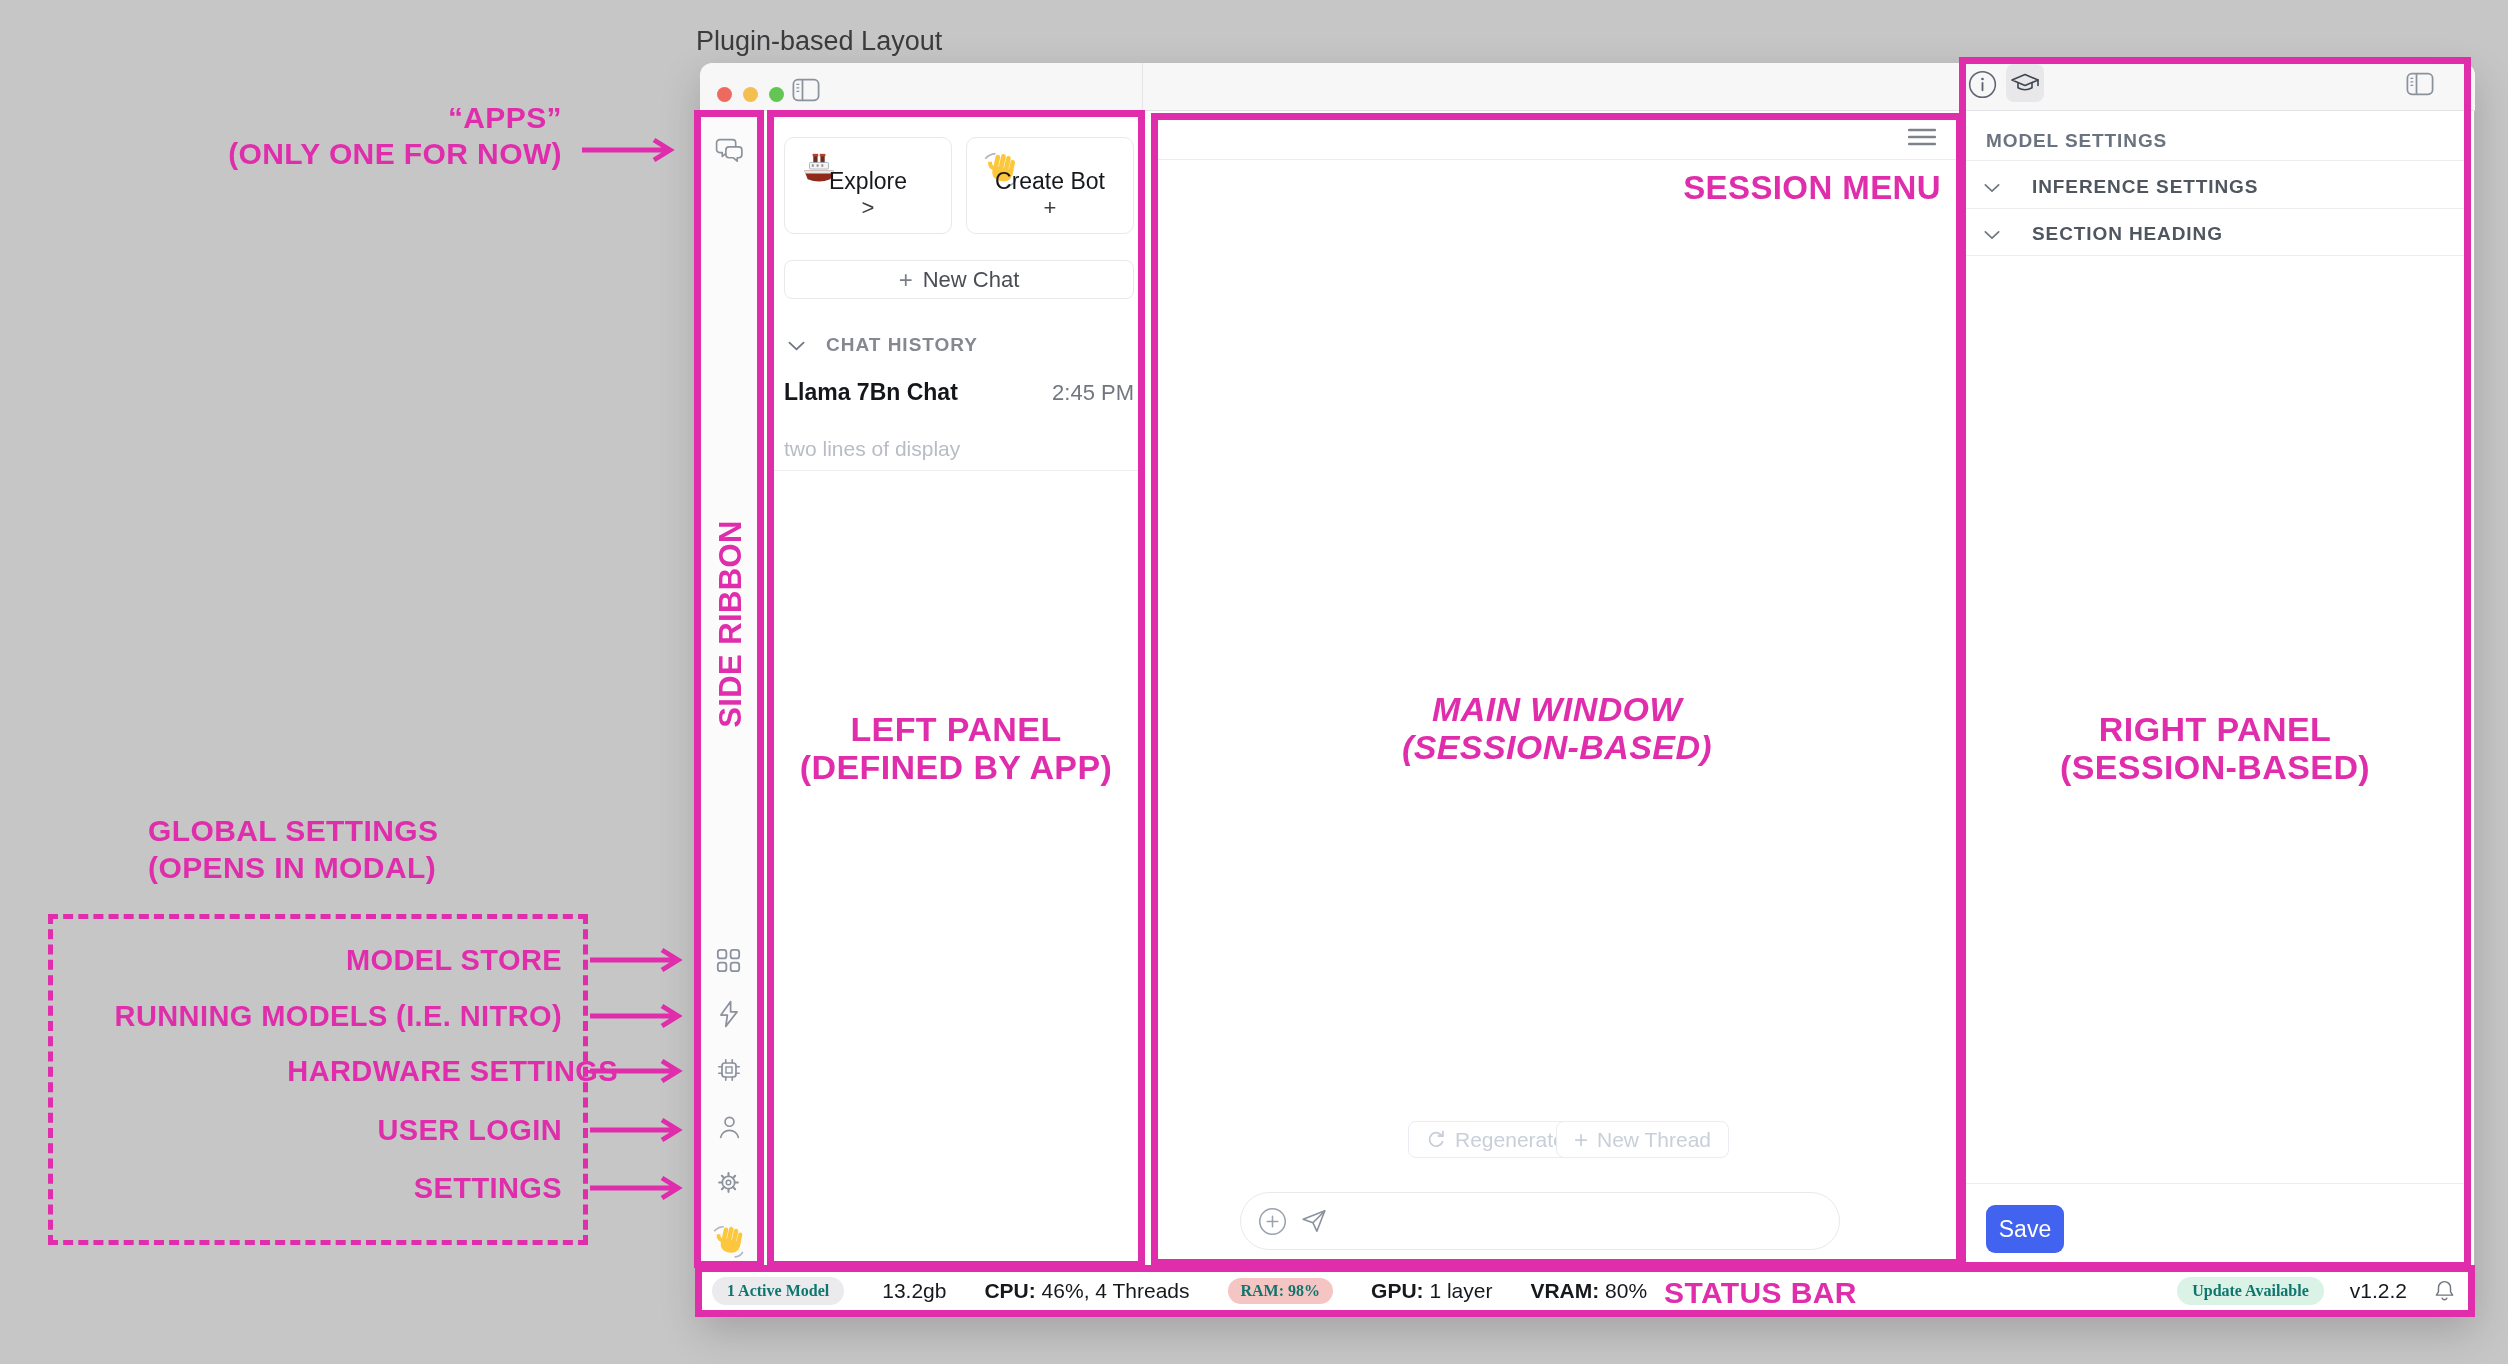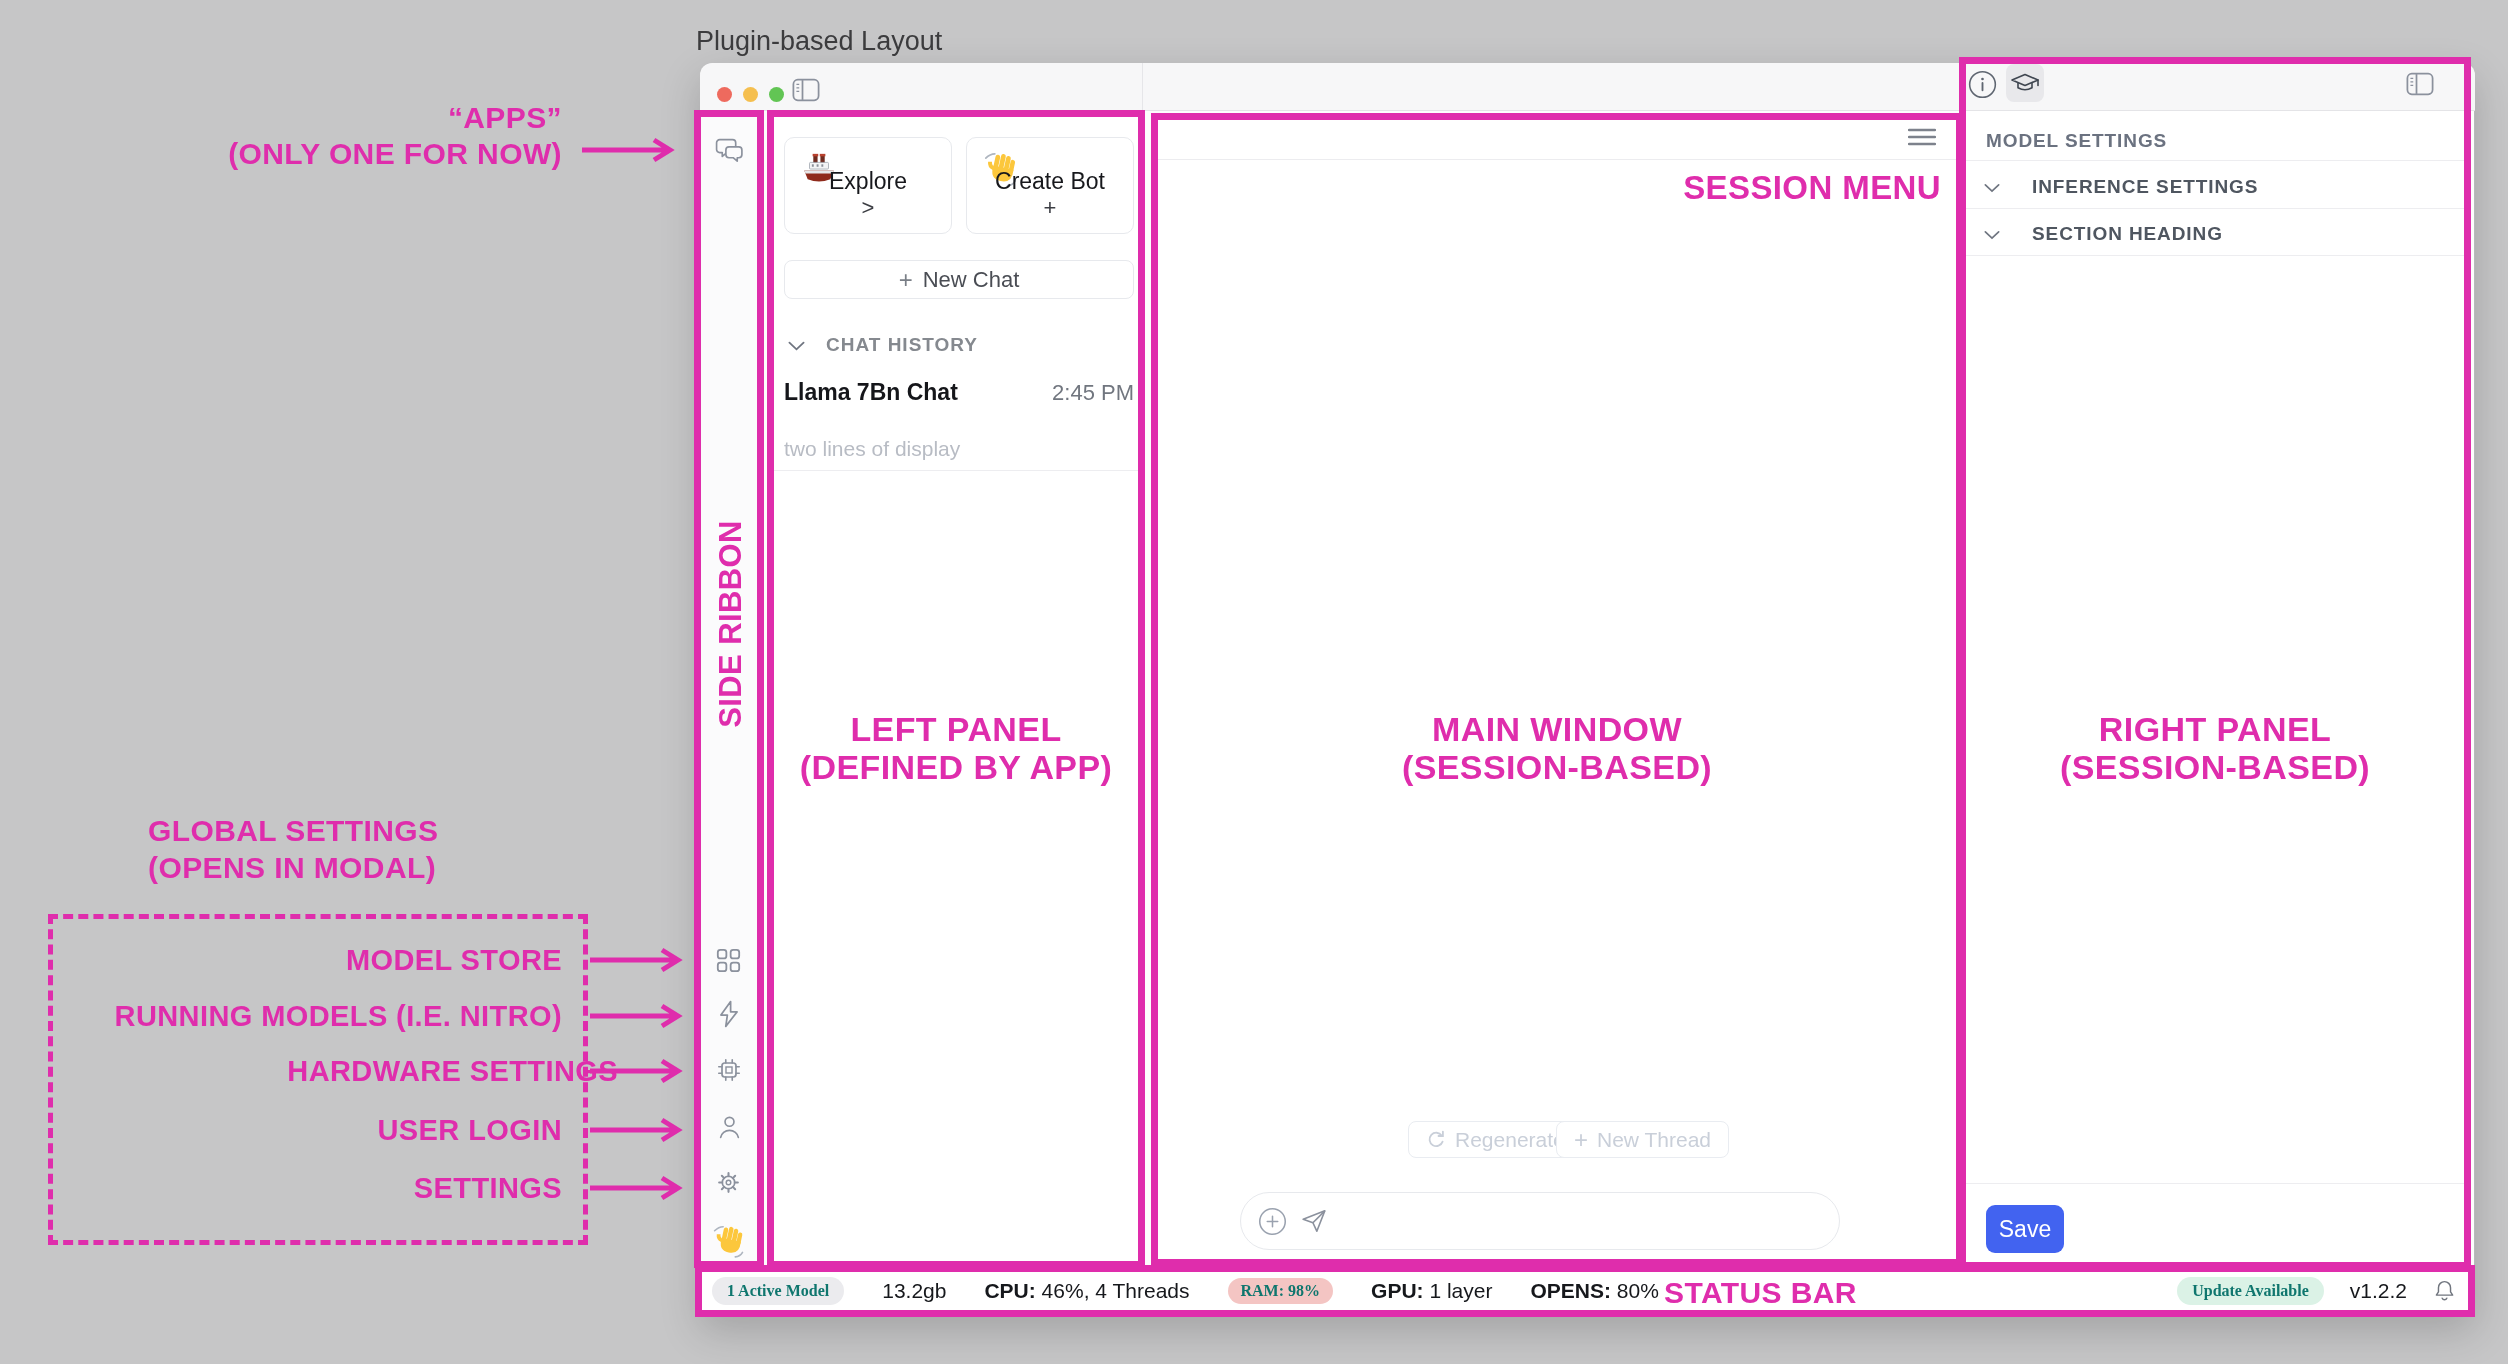--- a/index.html
+++ b/index.html
@@ -329,21 +329,21 @@
 
 <div class="abs thin-line" style="left:1966px;top:1183px;width:498px;"></div>
 <button class="abs save-btn">Save</button>
 
 <div class="abs status-left">
   <span class="pill pill-gray">1 Active Model</span>
   <span class="status-text">13.2gb</span>
   <span class="status-text"><b>CPU:</b><span> 46%, 4 Threads</span></span>
   <span class="pill pill-ram status-text" style="padding:4px 13px;"><b>RAM:</b><span> 98%</span></span>
   <span class="status-text"><b>GPU:</b><span> 1 layer</span></span>
-  <span class="status-text"><b>OPENS:</b><span> 80%</span></span>
+  <span class="status-text"><b>VRAM:</b><span> 80%</span></span>
 </div>
 
 <div class="abs status-right">
   <span class="pill pill-green">Update Available</span>
   <span class="status-text">v1.2.2</span>
   <svg width="23" height="26" viewBox="0 0 24 26" fill="none" stroke="#70757e" stroke-width="1.5" stroke-linejoin="round">
     <path d="M12 3.2 a6.3 6.3 0 0 1 6.3 6.3 v4.5 l2.2 3.3 H3.5 l2.2 -3.3 V9.5 A6.3 6.3 0 0 1 12 3.2 z"></path>
     <path d="M9.6 20.6 a2.6 2.6 0 0 0 4.8 0" stroke-linecap="round"></path>
   </svg>
 </div>
@@ -356,21 +356,21 @@
   <path d="M2 13 H88 M74 3 L90 13 L74 23" stroke="#df2dac" stroke-width="5" fill="none"></path>
 </svg>
 
 <div class="abs ann vlabel">SIDE RIBBON</div>
 
 <div class="abs ann ann-center" style="left:956px;top:710px;">
   <div>LEFT PANEL</div>
   <div>(DEFINED BY APP)</div>
 </div>
 
-<div class="abs ann ann-center" style="left:1557px;top:710px;">
+<div class="abs ann ann-center" style="left:1557px;top:690px;font-style:italic;">
   <div>MAIN WINDOW</div>
   <div>(SESSION-BASED)</div>
 </div>
 
 <div class="abs ann ann-center" style="left:2215px;top:710px;">
   <div>RIGHT PANEL</div>
   <div>(SESSION-BASED)</div>
 </div>
 
 <div class="abs ann" style="right:567px;top:170px;font-size:33px;">SESSION MENU</div>

